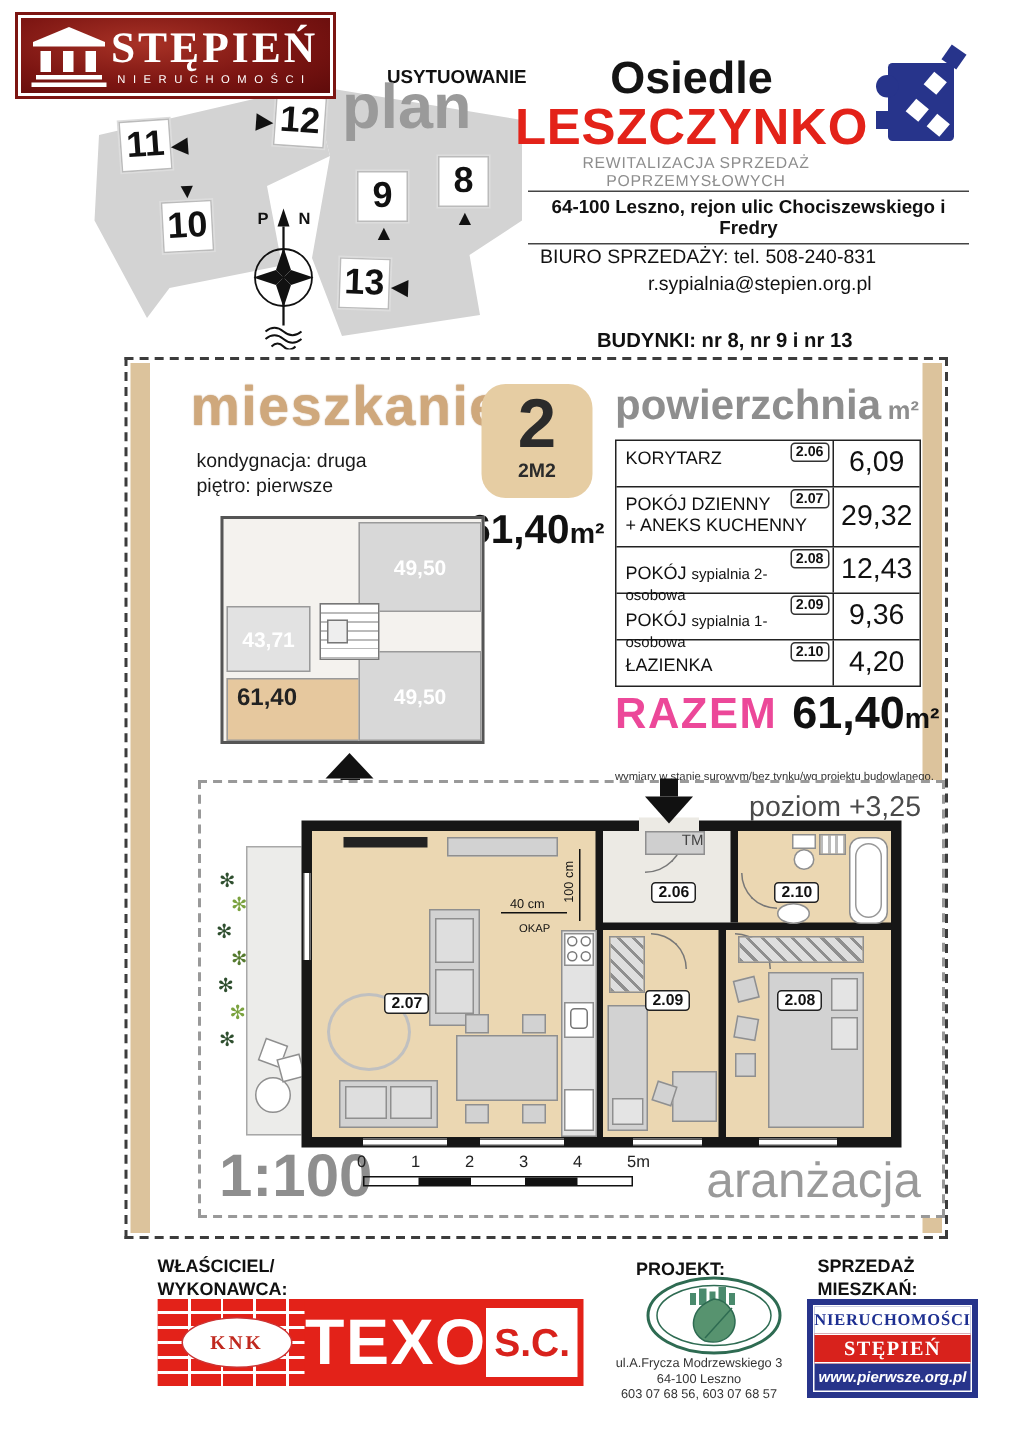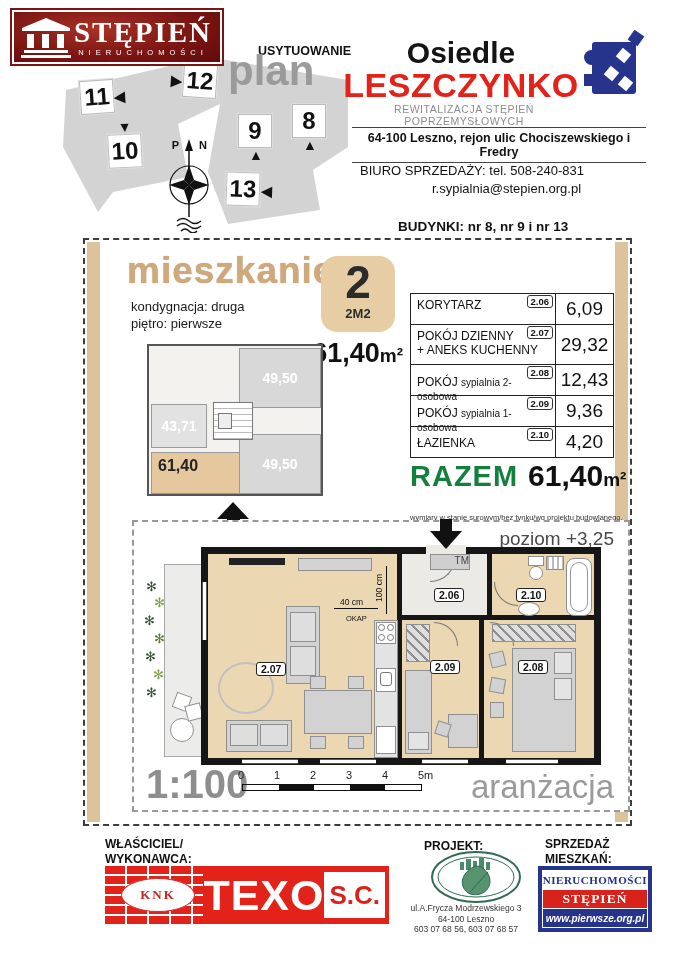--- a/index.html
+++ b/index.html
@@ -65,21 +65,21 @@
   .powtitle .t { font-size:28px;}
   .powtitle .u { font-size:17px; color:#8e8e8e; }
   .area-table { left:325px; top:53px; width:204px; border:1.5px solid #222; background:#fff;}
   .trow { position:relative; display:flex; border-bottom:1.5px solid #222; }
   .trow:last-child { border-bottom:none; }
   .tlabel { flex:1; padding:4px 6px 2px 6px; font-size:12px; color:#111; position:relative;}
   .tlabel .small { font-size:10px; }
   .tbadge { position:absolute; right:2px; top:1px; border:1px solid #333; border-radius:3px; background:#fff; font-size:9.5px; font-weight:bold; padding:0 3px; color:#111;}
   .tval { width:58px; border-left:1.5px solid #222; display:flex; align-items:center; justify-content:center; font-size:19px; color:#111;}
   .razem { left:325px; top:219px; width:210px; white-space:nowrap;}
-  .razem .r { font-size:29px; font-weight:bold; color:#15803d; letter-spacing:1px;}
+  .razem .r { font-size:29px; font-weight:bold; color:#ec4899; letter-spacing:1px;}
   .razem .v { font-size:30px; font-weight:bold; color:#111; margin-left:10px;}
   .razem .u { font-size:19px; font-weight:bold; color:#111;}
   .disc { left:325px; top:258px; width:215px; font-size:7.5px; color:#333; line-height:8.5px;margin-top:16px;}
 
   
   .planbox { left:47px; top:280px; width:498px; height:292px; border:2px dashed #999; background:#fff;}
   .level { right:14px; top:6px; font-size:19px; color:#4a4a4a;}
   .scale { left:12px; top:240px; font-size:40px; font-weight:bold; color:#8e8e8e;}
   .aranz { right:14px; top:246px; font-size:33px; color:#9a9a9a;}
   .sbar { left:108px; top:262px; width:180px; height:7px; border:1px solid #111; display:flex;}
@@ -194,21 +194,21 @@
     <path d="M24,84 q6,-5 12,0 q6,5 12,0" fill="none" stroke="#111" stroke-width="1.3"></path>
     <path d="M24,89 q6,-5 12,0 q6,5 12,0" fill="none" stroke="#111" stroke-width="1.3"></path>
     <path d="M28,94 q4,-4 8,0 q4,4 8,0" fill="none" stroke="#111" stroke-width="1.3"></path>
   </svg>
 </div>
 <div class="abs sp-title-small">USYTUOWANIE</div>
 <div class="abs sp-title-big">plan</div>
 
 <div class="abs osiedle">Osiedle</div>
 <div class="abs leszczynko">LESZCZYNKO</div>
-<div class="abs tagline">REWITALIZACJA STĘPIEŃ POPRZEMYSŁOWYCH</div>
+<div class="abs tagline">REWITALIZACJA SPRZEDAŻ POPRZEMYSŁOWYCH</div>
 <div class="abs puzzle">
   <div class="pbody"></div>
     <div class="ptab"></div>
     <div class="ptab2"></div>
   <div class="pd" style="left:32px; top:16px;"></div>
   <div class="pd" style="left:20px; top:34px;"></div>
   <div class="pd" style="left:34px; top:44px;"></div>
   <div class="pd-out" style="left:44px; top:-2px;"></div>
 </div>
 <div class="abs addr">64-100 Leszno, rejon ulic Chociszewskiego i Fredry</div>
@@ -248,20 +248,23 @@
       </div>
     <div class="kstair">
         <div class="cage"></div>
       </div>
   </div>
   <div class="abs kp-arrow">
     <div class="tri"></div>
       <div class="stem"></div>
   </div>
 
+  <div class="abs powtitle">
+    <span class="t">powierzchnia</span> <span class="u">m²</span>
+  </div>
   <div class="abs area-table">
     <div class="trow" style="height:31px;">
       <div class="tlabel"><span>KORYTARZ</span><span class="tbadge">2.06</span></div>
       <div class="tval">6,09</div>
     </div>
     <div class="trow" style="height:40px;">
       <div class="tlabel"><span>POKÓJ DZIENNY</span><br><span>+ ANEKS KUCHENNY</span><span class="tbadge">2.07</span></div>
       <div class="tval">29,32</div>
     </div>
     <div class="trow" style="height:31px;">

